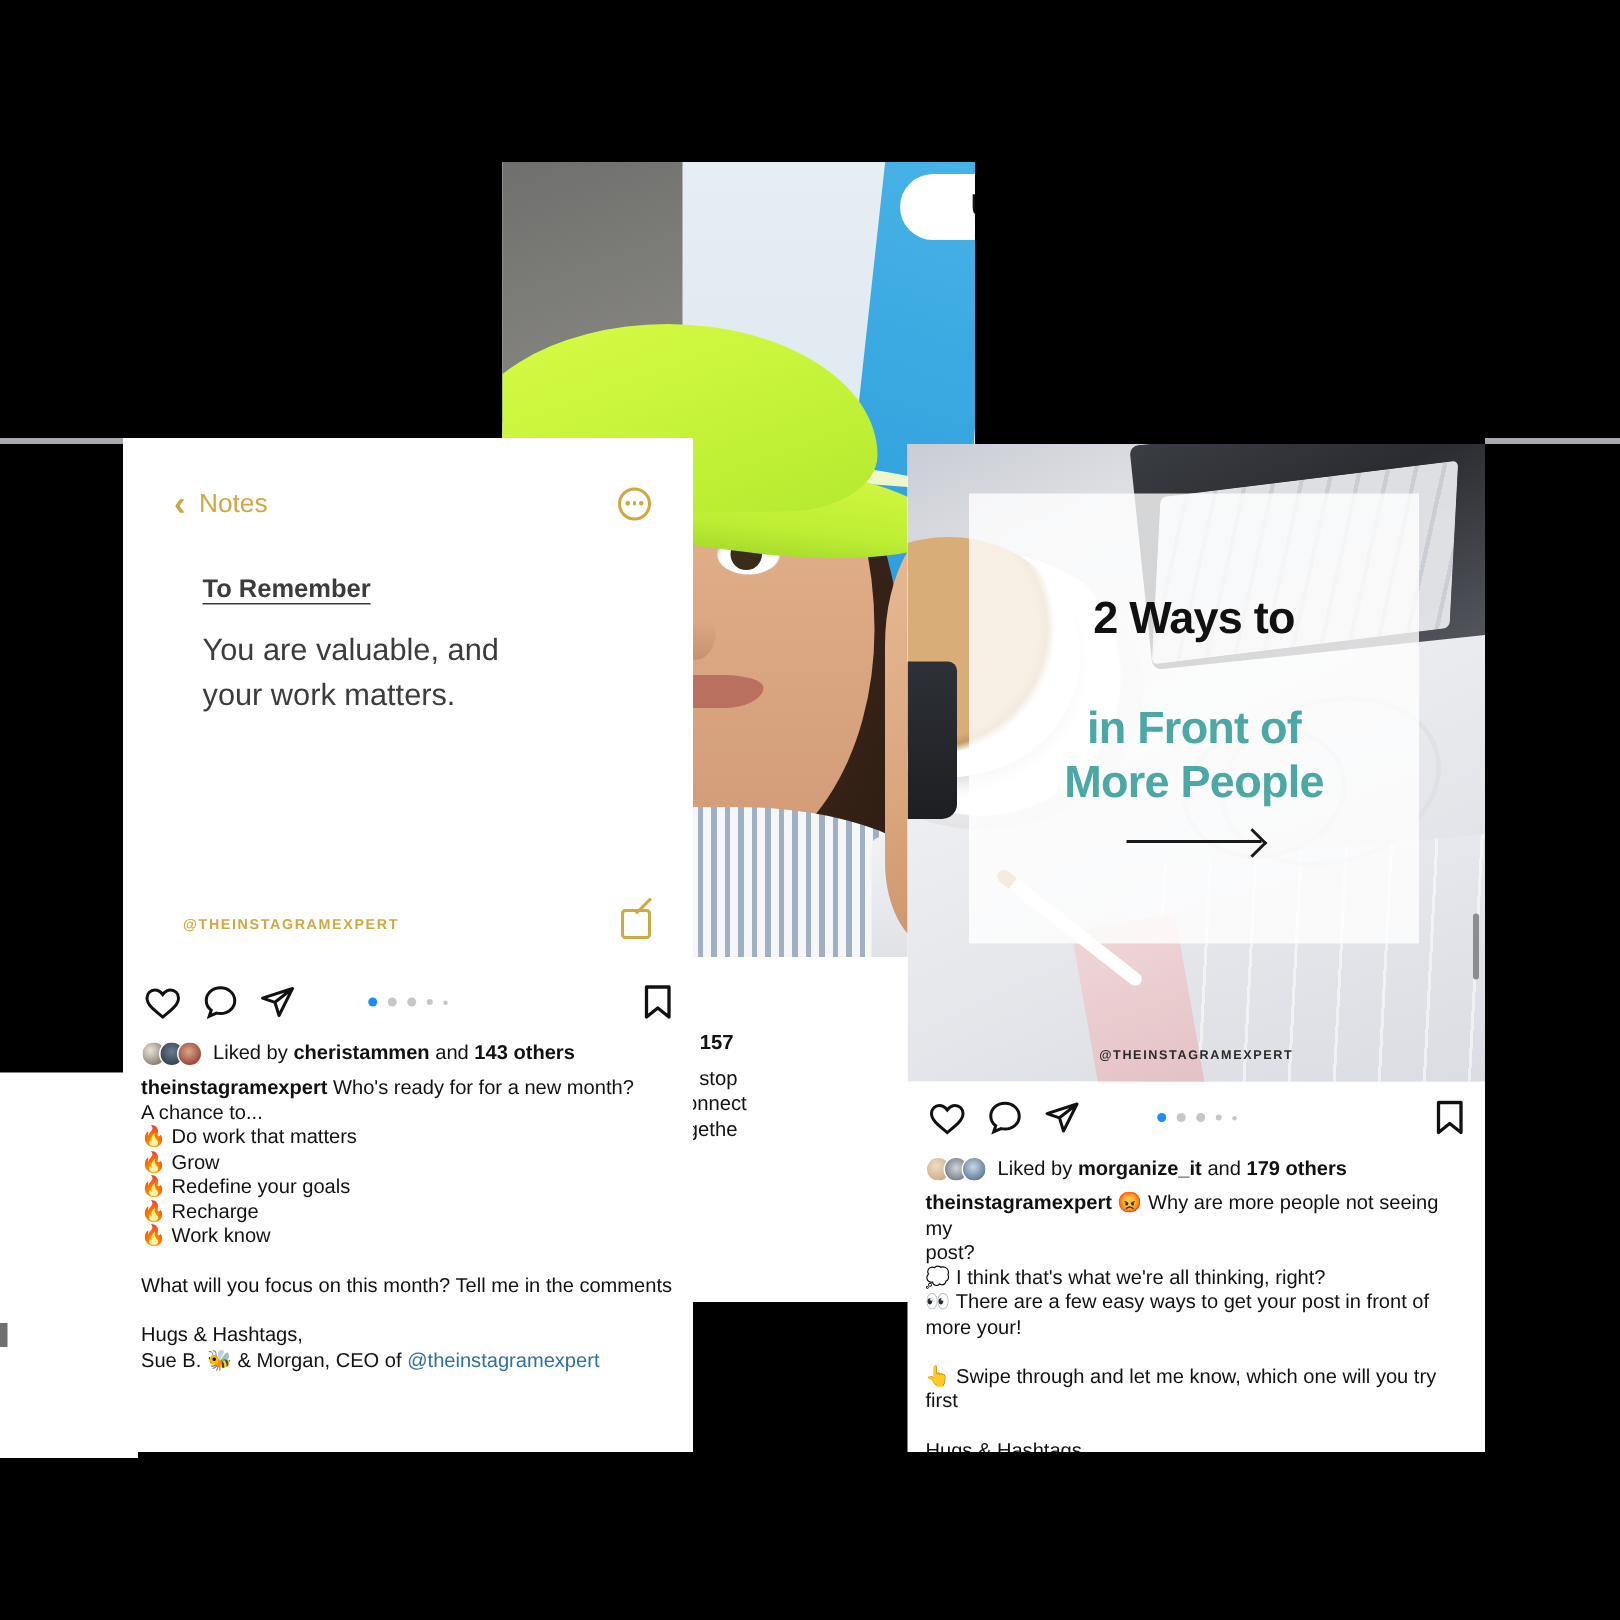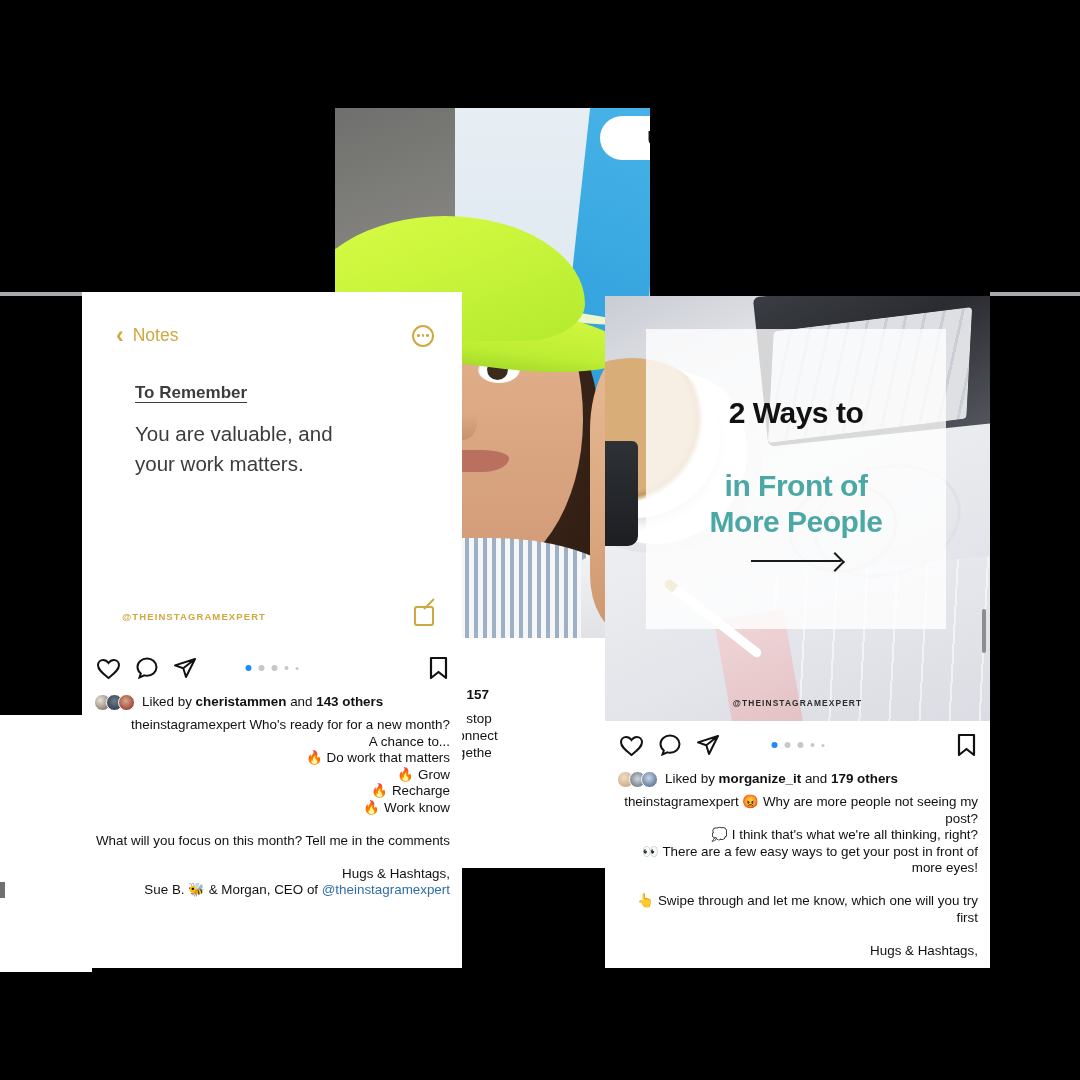--- a/index.html
+++ b/index.html
@@ -152,36 +152,36 @@
   .ig-actions { height:48px; display:flex; align-items:center; padding:0 14px; position:relative; }
   .ig-left { display:flex; align-items:center; gap:14px; }
   .pager { position:absolute; left:50%; transform:translateX(-50%); display:flex;
       align-items:center; gap:7px; }
   .pager i { width:6px; height:6px; border-radius:50%; background:#c7c7c7; display:block; }
   .pager i.on { background:#1a8cff; }
   .pager i.sm { width:4px; height:4px; }
   .pager i.xs { width:3px; height:3px; }
   .ig-save { position:absolute; right:14px; top:50%; transform:translateY(-50%); }
 
-  .ig-caption { padding:2px 12px 0 12px; font-size:13.4px; line-height:16.5px; color:#111;text-align:right; }
+  .ig-caption { padding:2px 12px 0 12px; font-size:13.4px; line-height:16.5px; color:#111; }
   .likerow { display:flex; align-items:center; gap:7px; margin-bottom:6px; }
   .avatars { display:flex; }
   .avatars span { width:17px; height:17px; border-radius:50%; border:1.5px solid #fff;
       margin-left:-5px; display:block; background-size:cover; }
   .avatars span:first-child { margin-left:0; }
   .av1 { background:radial-gradient(circle at 35% 35%,#e9e3da,#8f8376 70%,#4a423a); }
   .av2 { background:radial-gradient(circle at 50% 40%,#6b7c8c,#233140); }
   .av3 { background:radial-gradient(circle at 45% 40%,#d8a88a,#9d4b3c 70%,#7c2f28); }
   .av4 { background:radial-gradient(circle at 40% 35%,#f0ddc6,#d2b08c 70%,#9c7a56); }
   .av5 { background:radial-gradient(circle at 50% 45%,#cfd6dd,#5a6570); }
   .av6 { background:radial-gradient(circle at 45% 40%,#c9d7e6,#3b5a80); }
   .liketxt { font-size:13.4px; color:#111; }
   .liketxt b { font-weight:bold; }
   .capline { white-space:pre-wrap; }
-  .uname { font-weight:normal; }
+  .uname { font-weight:bold; }
   .mention { color:#2e6fa8; }
   .blank { height:16.5px; }
 
   
   .post-right {
     position:absolute; left:605px; top:296px; width:385px; height:672px;
     background:#fff; overflow:hidden;
   }
   .right-media { position:relative; width:385px; height:425px; overflow:hidden; }
   .desk { position:absolute; inset:0;
@@ -359,20 +359,21 @@
             <span class="av2"></span>
             <span class="av3"></span>
         </span>
         <span class="liketxt"><span>Liked by </span><b>cheristammen</b><span> and </span><b>143 others</b></span>
       </div>
 
       <div class="capline"><b class="uname">theinstagramexpert</b><span> Who's ready for for a new month?</span></div>
       <div class="capline">A chance to...</div>
       <div class="capline">🔥 Do work that matters</div>
       <div class="capline">🔥 Grow</div>
+      <div class="capline">🔥 Redefine your goals</div>
       <div class="capline">🔥 Recharge</div>
       <div class="capline">🔥 Work know</div>
       <div class="blank"></div>
       <div class="capline">What will you focus on this month? Tell me in the comments</div>
       <div class="blank"></div>
       <div class="capline">Hugs &amp; Hashtags,</div>
       <div class="capline"><span>Sue B. 🐝 &amp; Morgan, CEO of </span><span class="mention">@theinstagramexpert</span></div>
     </div>
   </div>
 
@@ -447,21 +448,21 @@
             <span class="av5"></span>
             <span class="av6"></span>
         </span>
         <span class="liketxt"><span>Liked by </span><b>morganize_it</b><span> and </span><b>179 others</b></span>
       </div>
 
       <div class="capline"><b class="uname">theinstagramexpert</b><span> 😡 Why are more people not seeing my</span></div>
       <div class="capline">post?</div>
       <div class="capline">💭 I think that's what we're all thinking, right?</div>
       <div class="capline">👀 There are a few easy ways to get your post in front of</div>
-      <div class="capline">more eyes!</div>
+      <div class="capline">more your!</div>
       <div class="blank"></div>
       <div class="capline">👆 Swipe through and let me know, which one will you try</div>
       <div class="capline">first</div>
       <div class="blank"></div>
       <div class="capline">Hugs &amp; Hashtags,</div>
 
     </div>
   </div>
 
 </div>

